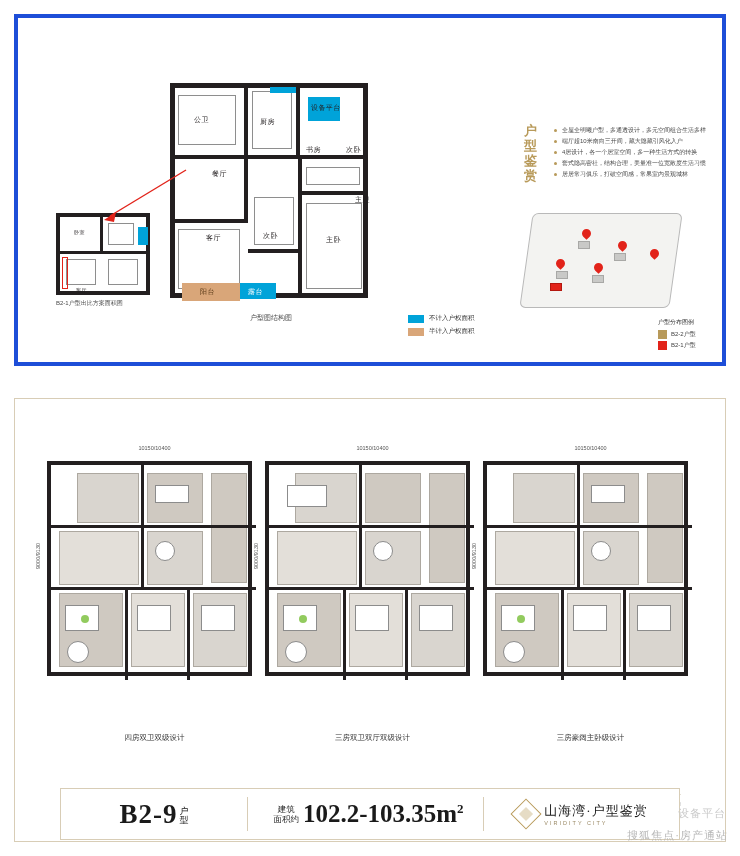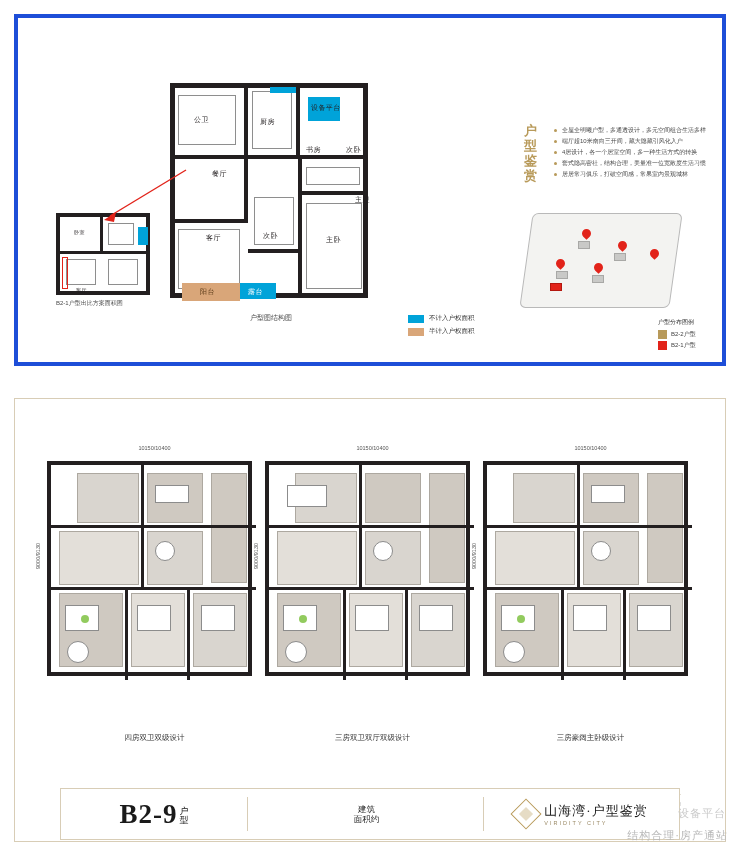--- a/index.html
+++ b/index.html
@@ -589,27 +589,30 @@
   <div class="footer">
     <div class="f-code">
       <span>B2-9</span><span class="sub"><span style="display:block;">户</span><span style="display:block;">型</span></span>
     </div>
     <div class="f-div"></div>
     <div class="f-area">
       <div class="f-area-lbl">
         <span style="display:block;">建筑</span>
         <span style="display:block;">面积约</span>
       </div>
+      <div class="f-area-val">
+        <span>102.2-103.35m</span><sup>2</sup>
+      </div>
     </div>
     <div class="f-div"></div>
     <div class="f-logo">
       <div class="f-logo-mark"></div>
       <div class="f-logo-txt">
         <div class="cn">山海湾·户型鉴赏</div>
         <div class="en">VIRIDITY CITY</div>
       </div>
     </div>
   </div>
 
   <div class="wm-top">设备平台</div>
-  <div class="watermark">结构合理·房产通站</div>
+  <div class="watermark">搜狐焦点·房产通站</div>
 
 </div>
 
 </body></html>

